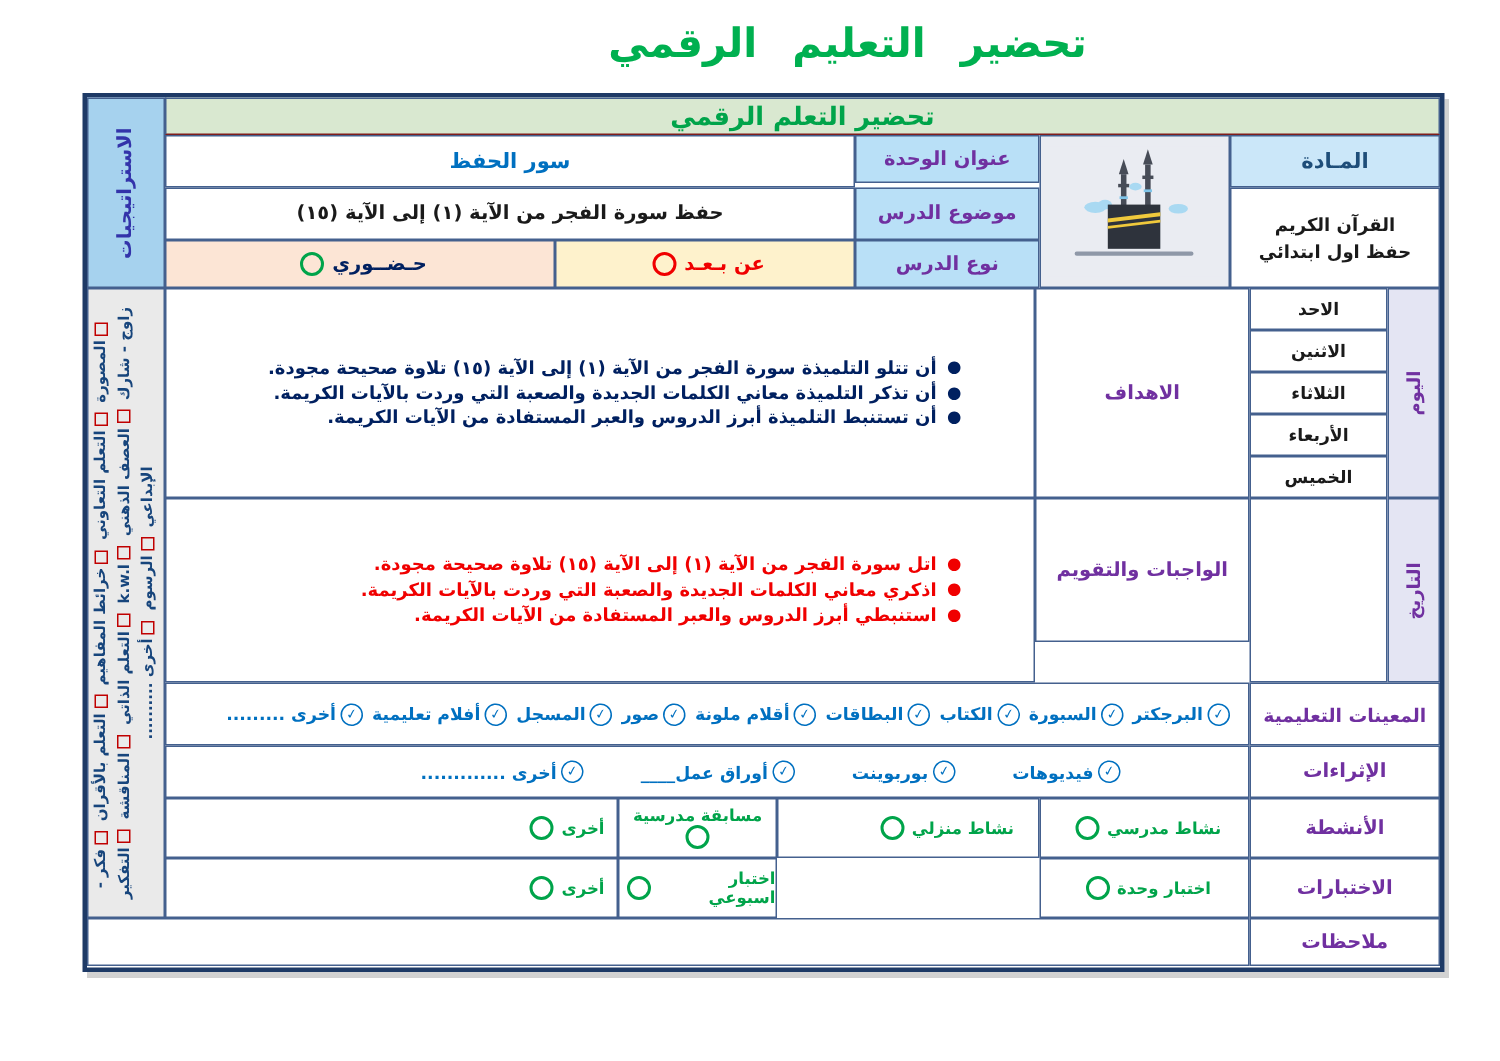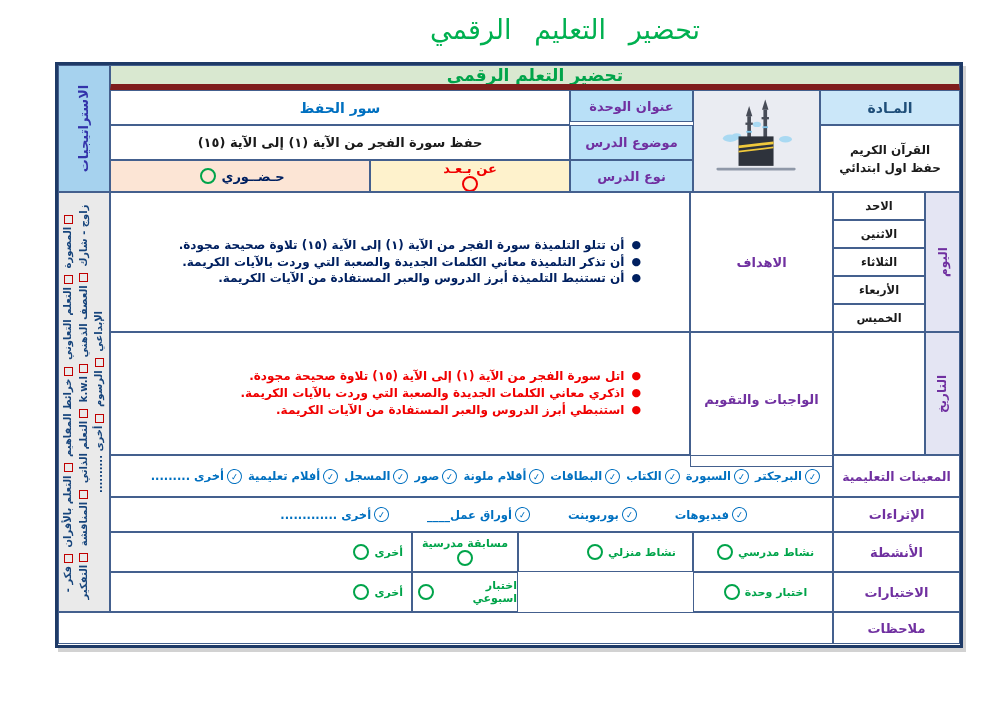--- a/index.html
+++ b/index.html
@@ -1,26 +1,26 @@
 <!DOCTYPE html>
 <html lang="ar"><head>
 <meta charset="utf-8">
 <style>
   html,body{margin:0;padding:0;background:#ffffff;}
   body{font-family:"DejaVu Sans",sans-serif;}
   .page{position:relative;width:1000px;height:707px;background:#fff;overflow:hidden;direction:rtl;}
   .main-title{position:absolute;top:14px;left:165px;width:800px;text-align:center;
-    font-size:27px;font-weight:normal;color:#00b050;word-spacing:14px;}
+    font-size:27px;font-weight:bold;color:#00b050;word-spacing:14px;}
   .sheet{position:absolute;left:55px;top:62px;width:908px;height:586px;
     border:3px solid #1e3a66;box-sizing:border-box;background:#fff;
     box-shadow:3px 4px 0 #d2d2d2;}
   .cell{position:absolute;box-sizing:border-box;border:1px solid #44608e;
     display:flex;align-items:center;justify-content:center;overflow:hidden;}
   .right-align{justify-content:flex-start;}
-  .green-hd{background:#d9e8d0;color:#00a44a;font-size:17px;font-weight:bold;border-bottom:6px solid #7f1d1d;}
+  .green-hd{background:#d9e8d0;color:#00a44a;font-size:17px;font-weight:bold;border-bottom:1px solid #7f1d1d;}
   .bg-lblue{background:#b9e0f7;}
   .bg-lblue2{background:#cbe7f9;}
   .bg-yellow{background:#fef2cc;}
   .bg-peach{background:#fce5d5;}
   .bg-lav{background:#e4e5f3;}
   .bg-sky{background:#a6d2ee;}
   .bg-gray{background:#eaeaea;}
   .bg-img{background:#eaecf2;}
   .t-purple{color:#7030a0;font-weight:bold;}
   .t-navy{color:#1f4e79;font-weight:bold;}
@@ -93,21 +93,21 @@
       <span class="t-black fs13">حفظ سورة الفجر من الآية (١) إلى الآية (١٥)</span>
     </div>
     <div class="cell bg-lblue" style="left:512px;top:60px;width:123px;height:35px;">
       <span class="t-purple fs13">موضوع الدرس</span>
     </div>
 
     <div class="cell bg-peach" style="left:52px;top:95px;width:260px;height:32px;">
       <span class="t-dblue fs13" style="letter-spacing:1px;">حـضــوري</span>
       <span class="oc green"></span>
     </div>
-    <div class="cell bg-yellow" style="left:312px;top:95px;width:200px;height:32px;flex-direction:column;">
+    <div class="cell bg-yellow" style="left:312px;top:95px;width:200px;height:32px;">
       <span class="t-red fs13" style="letter-spacing:1px;">عن بـعـد</span>
       <span class="oc red"></span>
     </div>
     <div class="cell bg-lblue" style="left:512px;top:95px;width:123px;height:32px;">
       <span class="t-purple fs13">نوع الدرس</span>
     </div>
 
     <div class="cell bg-img" style="left:635px;top:25px;width:127px;height:102px;padding:4px;">
       <svg class="kaaba-svg" viewBox="0 0 127 94">
         <rect x="0" y="0" width="127" height="94" fill="#eaecf2"></rect>
@@ -189,21 +189,21 @@
         <div class="row">
             <span class="bull">●</span>
             <span>اذكري معاني الكلمات الجديدة والصعبة التي وردت بالآيات الكريمة.</span>
           </div>
         <div class="row">
             <span class="bull">●</span>
             <span>استنبطي أبرز الدروس والعبر المستفادة من الآيات الكريمة.</span>
           </div>
       </div>
     </div>
-    <div class="cell" style="left:632px;top:267px;width:143px;height:135px;">
+    <div class="cell" style="left:632px;top:267px;width:143px;height:96px;">
       <span class="t-purple fs13">الواجبات والتقويم</span>
     </div>
     <div class="cell" style="left:775px;top:267px;width:92px;height:123px;"></div>
     <div class="cell bg-lav" style="left:867px;top:267px;width:35px;height:123px;">
       <span class="vert-label t-purple fs12">التاريخ</span>
     </div>
 
     <div class="cell right-align" style="left:52px;top:390px;width:723px;height:42px;padding:0 12px;gap:6px;">
       <span class="inline-item t-blue fs115">
           <span class="chk">

